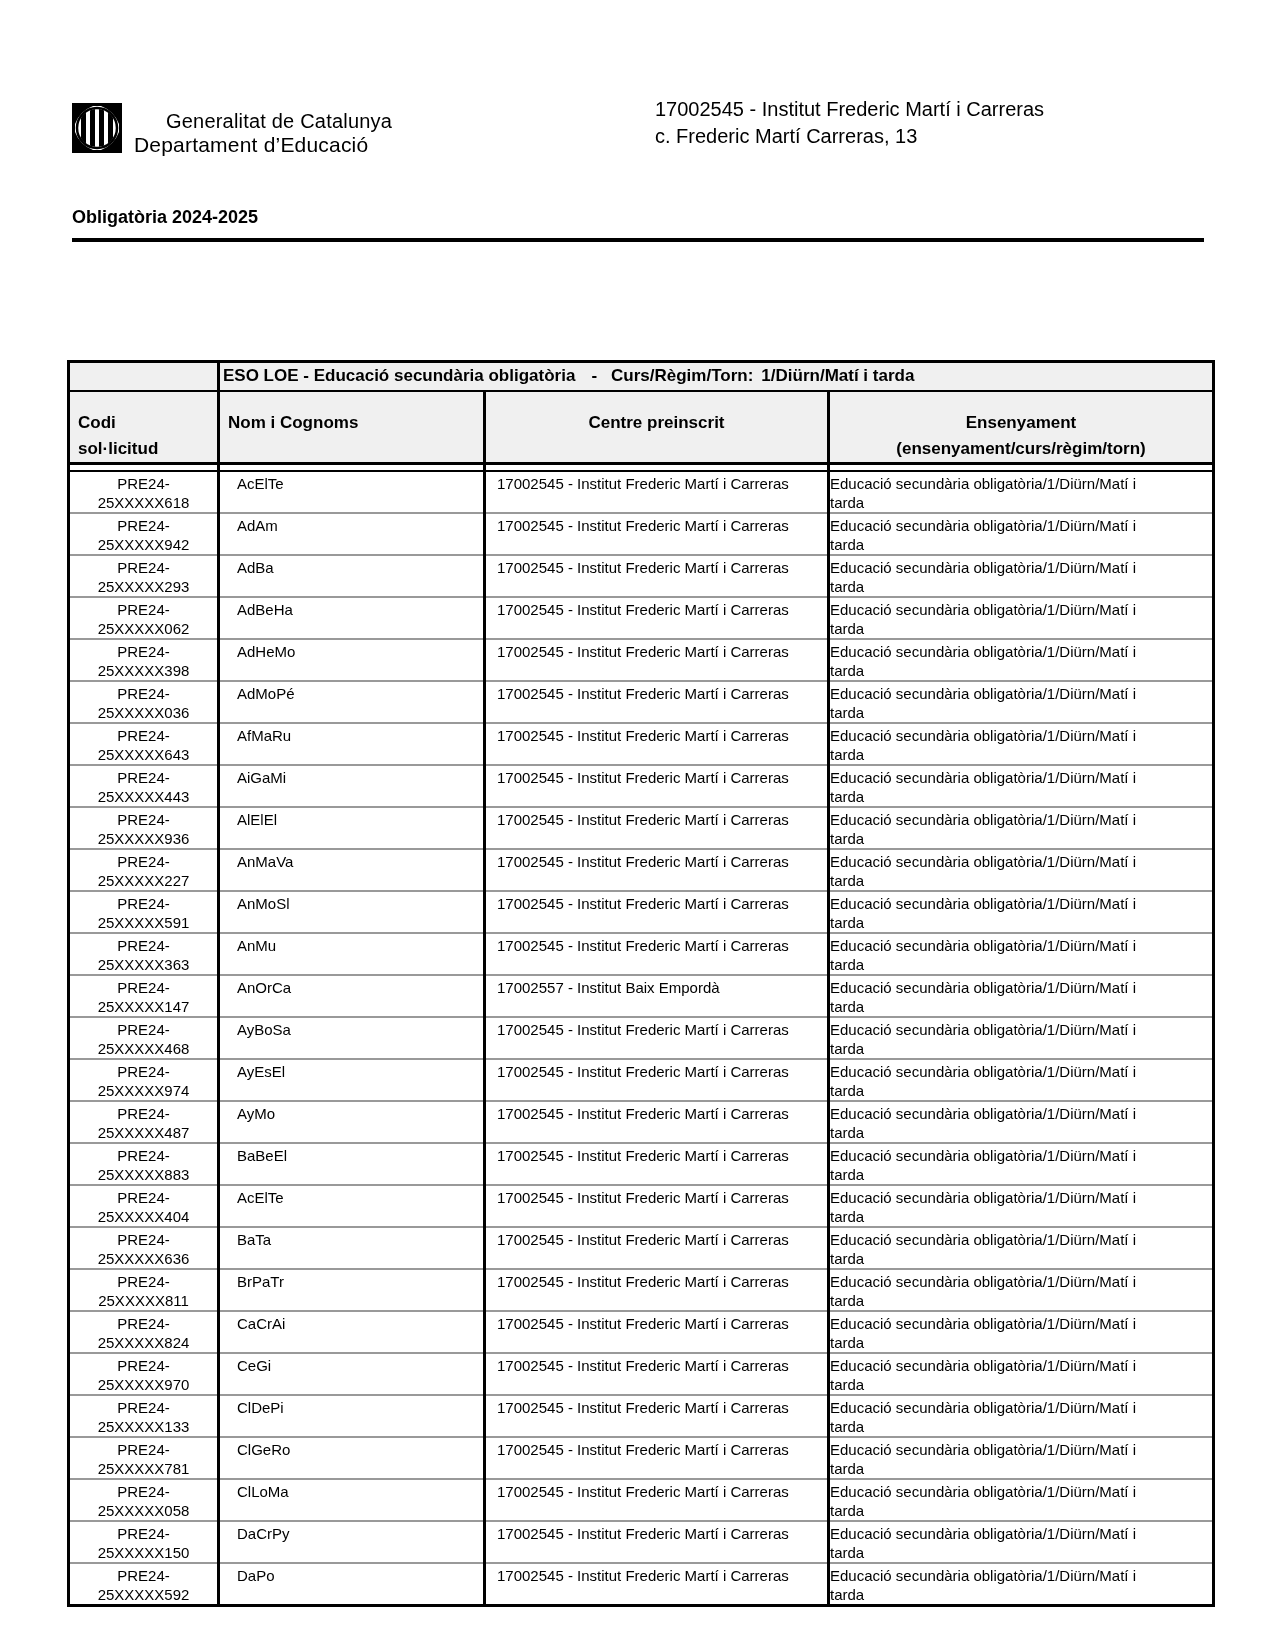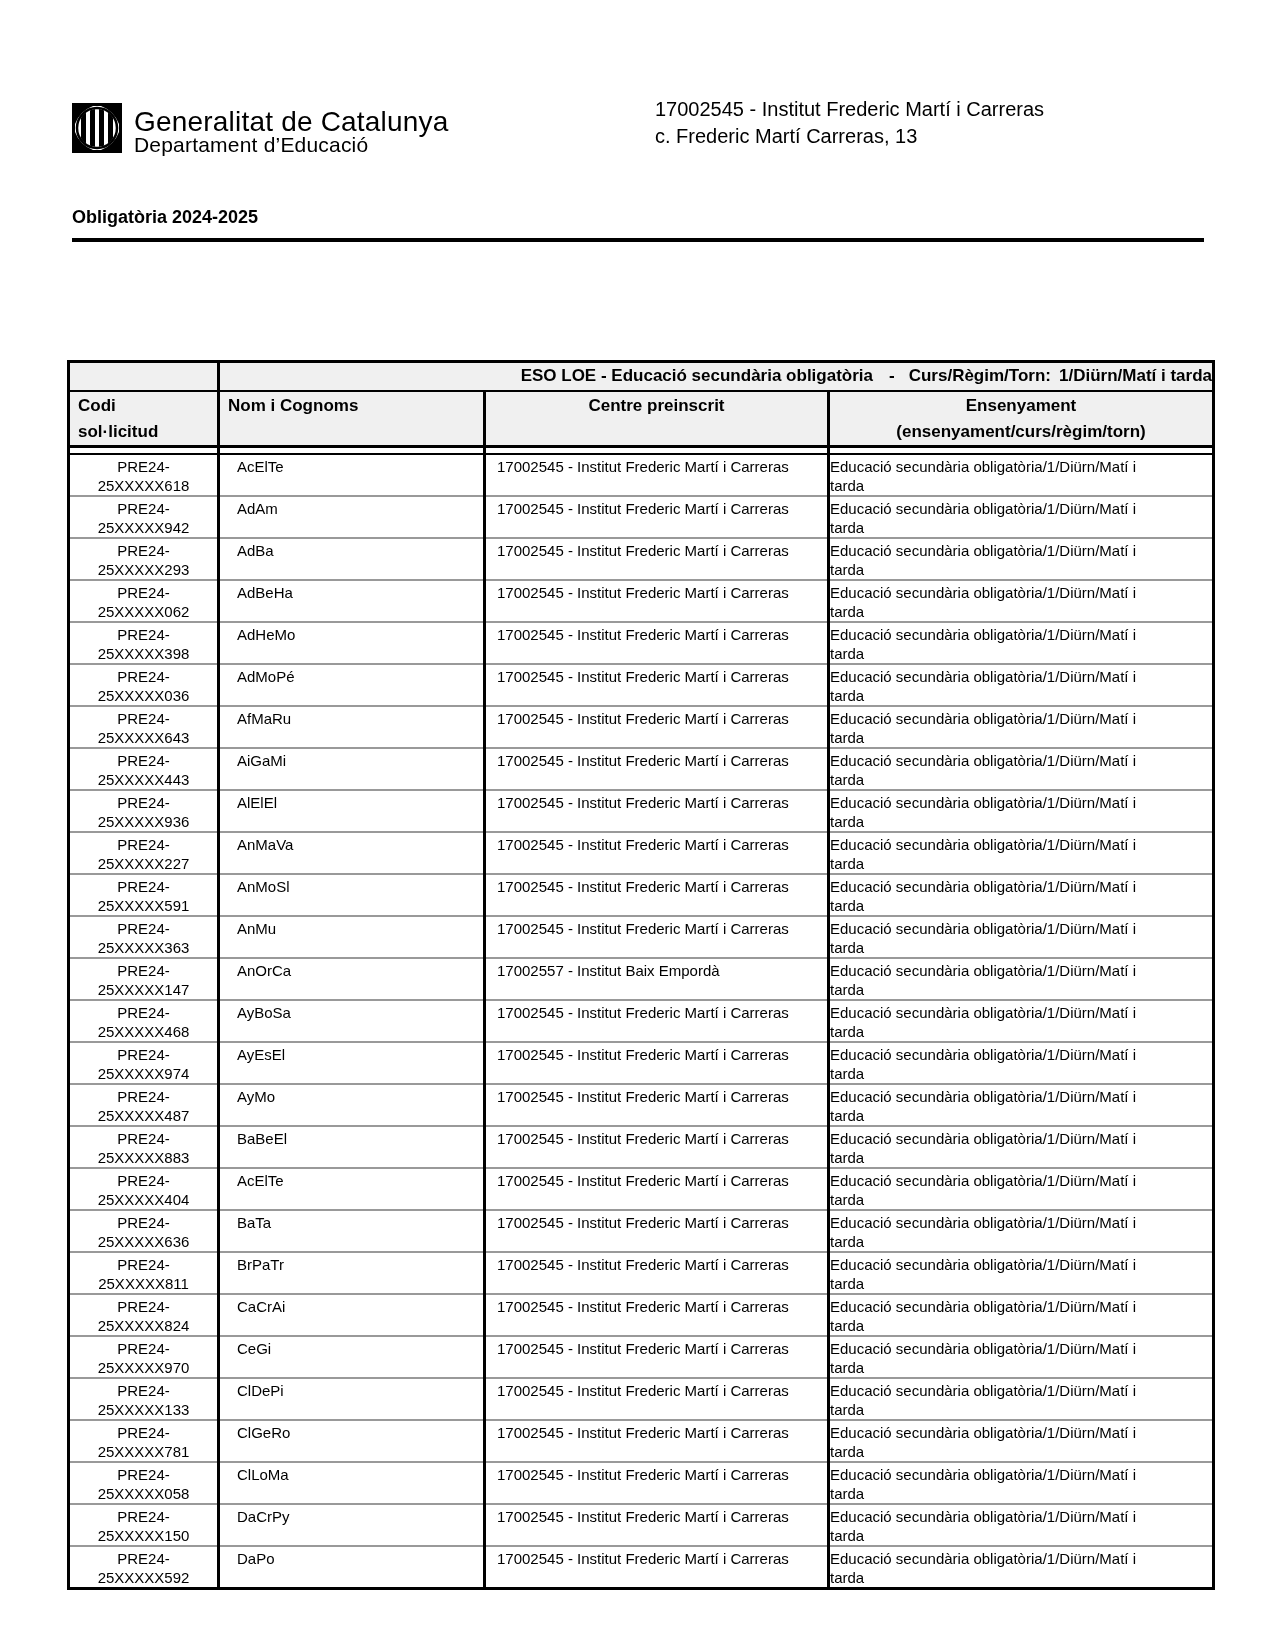--- a/index.html
+++ b/index.html
@@ -17,21 +17,21 @@
   
   .org-block {
     position: absolute;
     left: 72px;
     top: 103px;
     display: flex;
     align-items: flex-start;
   }
   .org-logo { width: 50px; height: 50px; flex: 0 0 auto; }
   .org-text { margin-left: 12px; padding-top: 7px; }
-  .org-line1 { font-size: 28px; line-height: 23px; letter-spacing: 0.2px; }
+  .org-line1 { font-size: 20px; line-height: 23px; letter-spacing: 0.2px; margin-left: 32px; }
   .org-line2 { font-size: 21px; line-height: 24px; font-weight: normal; letter-spacing: 0.2px; }
 
   .centre-block {
     position: absolute;
     left: 655px;
     top: 96px;
     font-size: 20px;
     line-height: 27px;
   }
 
@@ -64,35 +64,34 @@
     overflow: hidden;
   }
   tr.title-row td {
     background: #f0f0f0;
     border-top: 3px solid #000;
     border-bottom: 2px solid #000;
     height: 29px;
     font-size: 17px;
     font-weight: bold;
     vertical-align: middle;
-    text-align: right;
   }
   tr.title-row td.section-cell { padding-left: 3px; }
   .section-cell .sep { margin: 0 14px 0 16px; }
   .section-cell .sec-label { margin-right: 8px; }
 
   tr.head-row th {
     background: #f0f0f0;
     border-bottom: 3px solid #000;
     height: 54px;
     font-size: 17px;
     font-weight: bold;
     line-height: 26px;
     text-align: left;
-    padding-top: 1px;
+    padding-top: 18px;
     margin-top: 13px;
   }
   tr.head-row th.c1, tr.head-row th.c2 { padding-left: 8px; }
   tr.head-row th.c3, tr.head-row th.c4 { text-align: center; }
   tr.head-row th div { display: block; }
 
   tr.spacer-row td {
     height: 8px;
     background: #fff;
     border-bottom: 2px solid #000;

